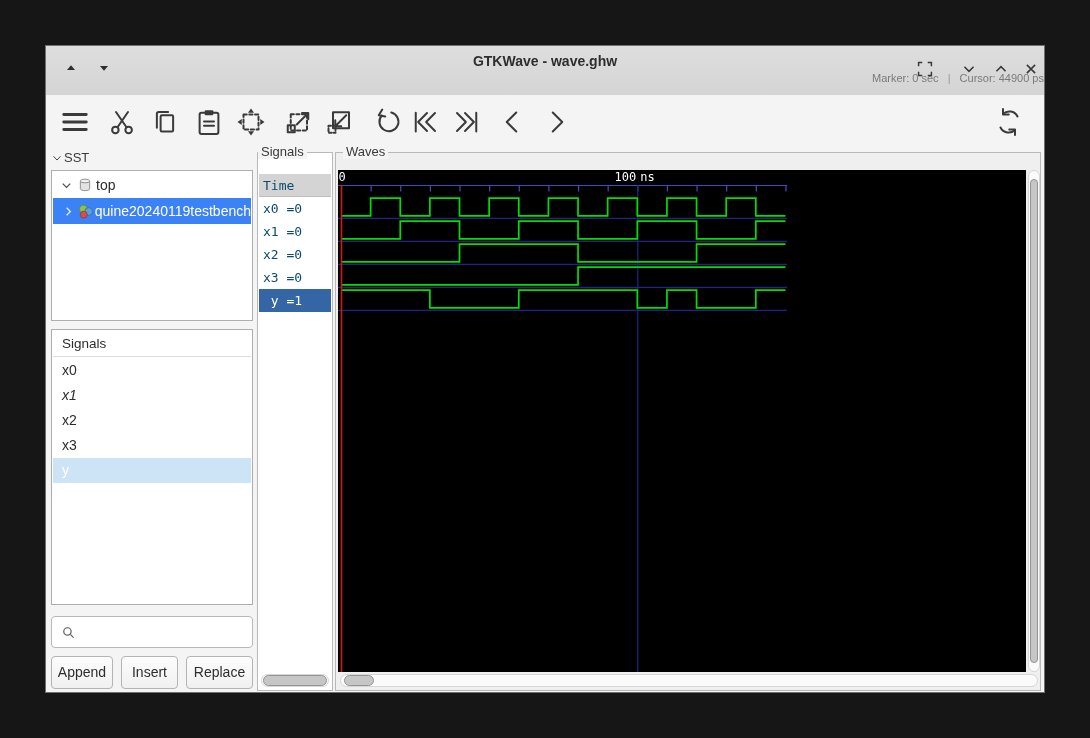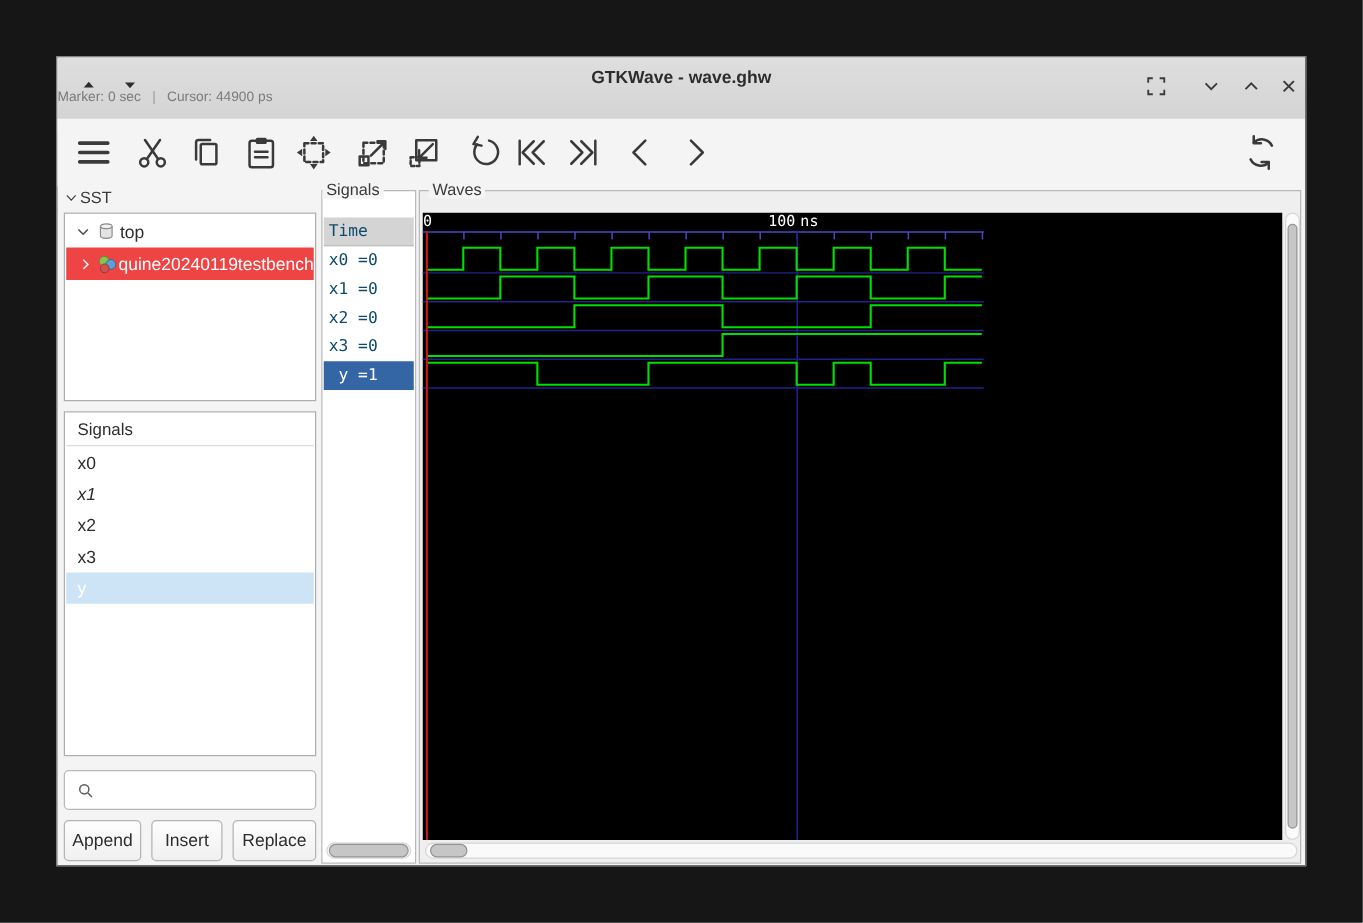--- a/index.html
+++ b/index.html
@@ -5,41 +5,41 @@
   html,body{margin:0;padding:0;background:#161616;width:1090px;height:738px;overflow:hidden;
     font-family:"Liberation Sans",sans-serif;}
   *{box-sizing:border-box;}
   #window{position:absolute;left:45px;top:45px;width:1000px;height:648px;background:#f4f4f4;
     border:1px solid #6f6f6f;}
   
   #titlebar{position:absolute;left:0;top:0;width:100%;height:60px;
     background:linear-gradient(#dedede,#d2d2d2);border-bottom:1px solid #bdbdbd;}
   #title-main{position:absolute;left:0;right:0;top:7px;text-align:center;font-size:14px;
     font-weight:bold;color:#2d2d2d;}
-  #title-sub{position:absolute;left:0;right:0;top:26px;text-align:left;font-size:11px;color:#7a7a7a;}
+  #title-sub{position:absolute;left:0;right:0;top:26px;text-align:right;font-size:11px;color:#7a7a7a;}
   .tb-left-btn{position:absolute;top:14px;width:18px;height:16px;cursor:default;}
   .tb-right-btn{position:absolute;top:12px;width:22px;height:22px;}
   .tb-right-btn svg, .tb-left-btn svg{width:100%;height:100%;}
   
   #toolbar{position:absolute;left:0;top:49px;width:100%;height:54px;background:#f4f4f4;}
   .tool-btn{position:absolute;top:12px;width:30px;height:30px;}
   .tool-btn svg{width:100%;height:100%;stroke:#3a3a3a;fill:none;stroke-width:1.6;
     stroke-linecap:round;stroke-linejoin:round;}
   .range-label{position:absolute;top:68px;transform:translateY(-50%);font-size:14px;color:#2d2d2d;}
   .range-field{position:absolute;top:58px;height:36px;background:#fff;border:1px solid #b9b9b9;
     border-radius:4px;font-size:14px;color:#1a1a1a;padding:0 10px;line-height:34px;}
   
   .white-box{position:absolute;background:#fff;border:1px solid #aeaeae;}
   .frame{position:absolute;border:1px solid #b9b9b9;}
   .frame-label{position:absolute;font-size:13px;color:#3a3a3a;background:#f4f4f4;padding:0 3px;z-index:3;}
   #sst-header{position:absolute;left:4px;top:104px;font-size:13px;color:#3a3a3a;display:flex;align-items:center;}
   #sst-header svg{width:14px;height:14px;stroke:#3a3a3a;fill:none;stroke-width:1.6;}
   .tree-row{position:absolute;left:1px;right:1px;height:26px;display:flex;align-items:center;
     font-size:14px;color:#2d2d2d;white-space:nowrap;overflow:hidden;}
-  .tree-row.selected{background:#ef4444;color:#fff;}
+  .tree-row.selected{background:#3b82f6;color:#fff;}
   .tree-row svg{flex:0 0 auto;}
   .list-row{position:absolute;left:1px;right:1px;height:25px;line-height:25px;font-size:14px;
     color:#2d2d2d;padding-left:9px;}
   .list-row.selected{background:#cde4f6;color:#fff;}
   #sig-list-header{position:absolute;left:1px;right:1px;top:1px;height:26px;line-height:26px;
     padding-left:9px;font-size:13.5px;color:#2d2d2d;border-bottom:1px solid #dcdcdc;}
   
   #search-box{position:absolute;left:5px;top:570px;width:202px;height:32px;background:#fff;
     border:1px solid #b9b9b9;border-radius:4px;}
   #search-box svg{position:absolute;left:8px;top:7px;width:17px;height:17px;stroke:#5c5c5c;

